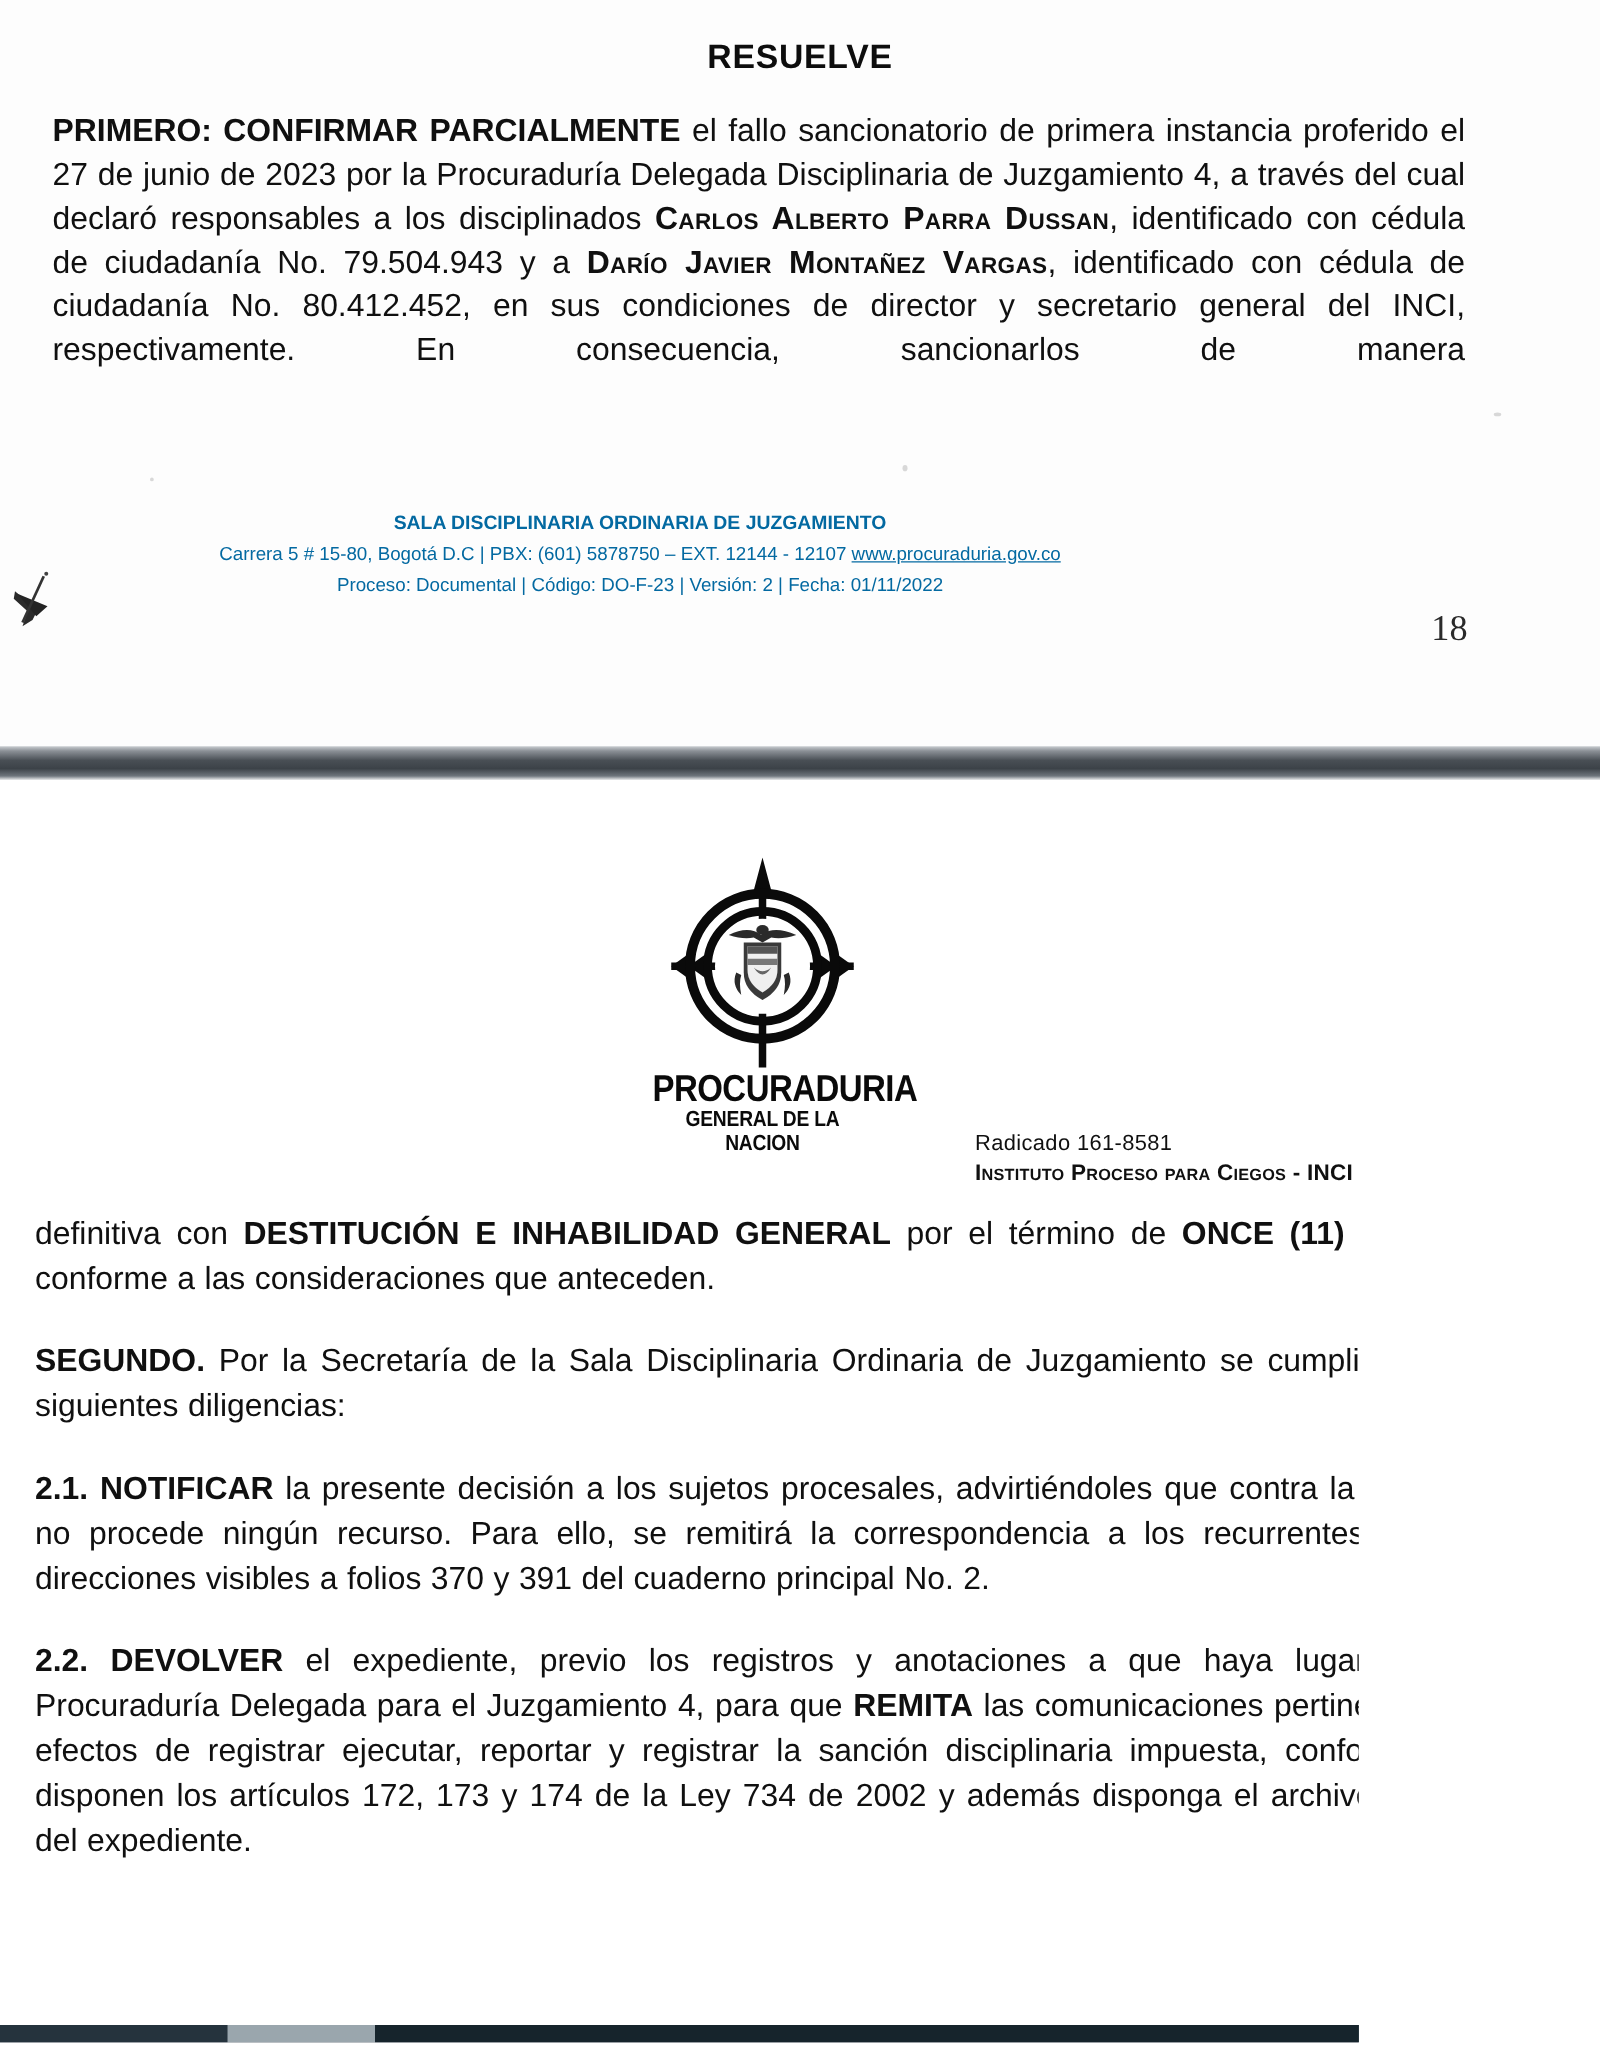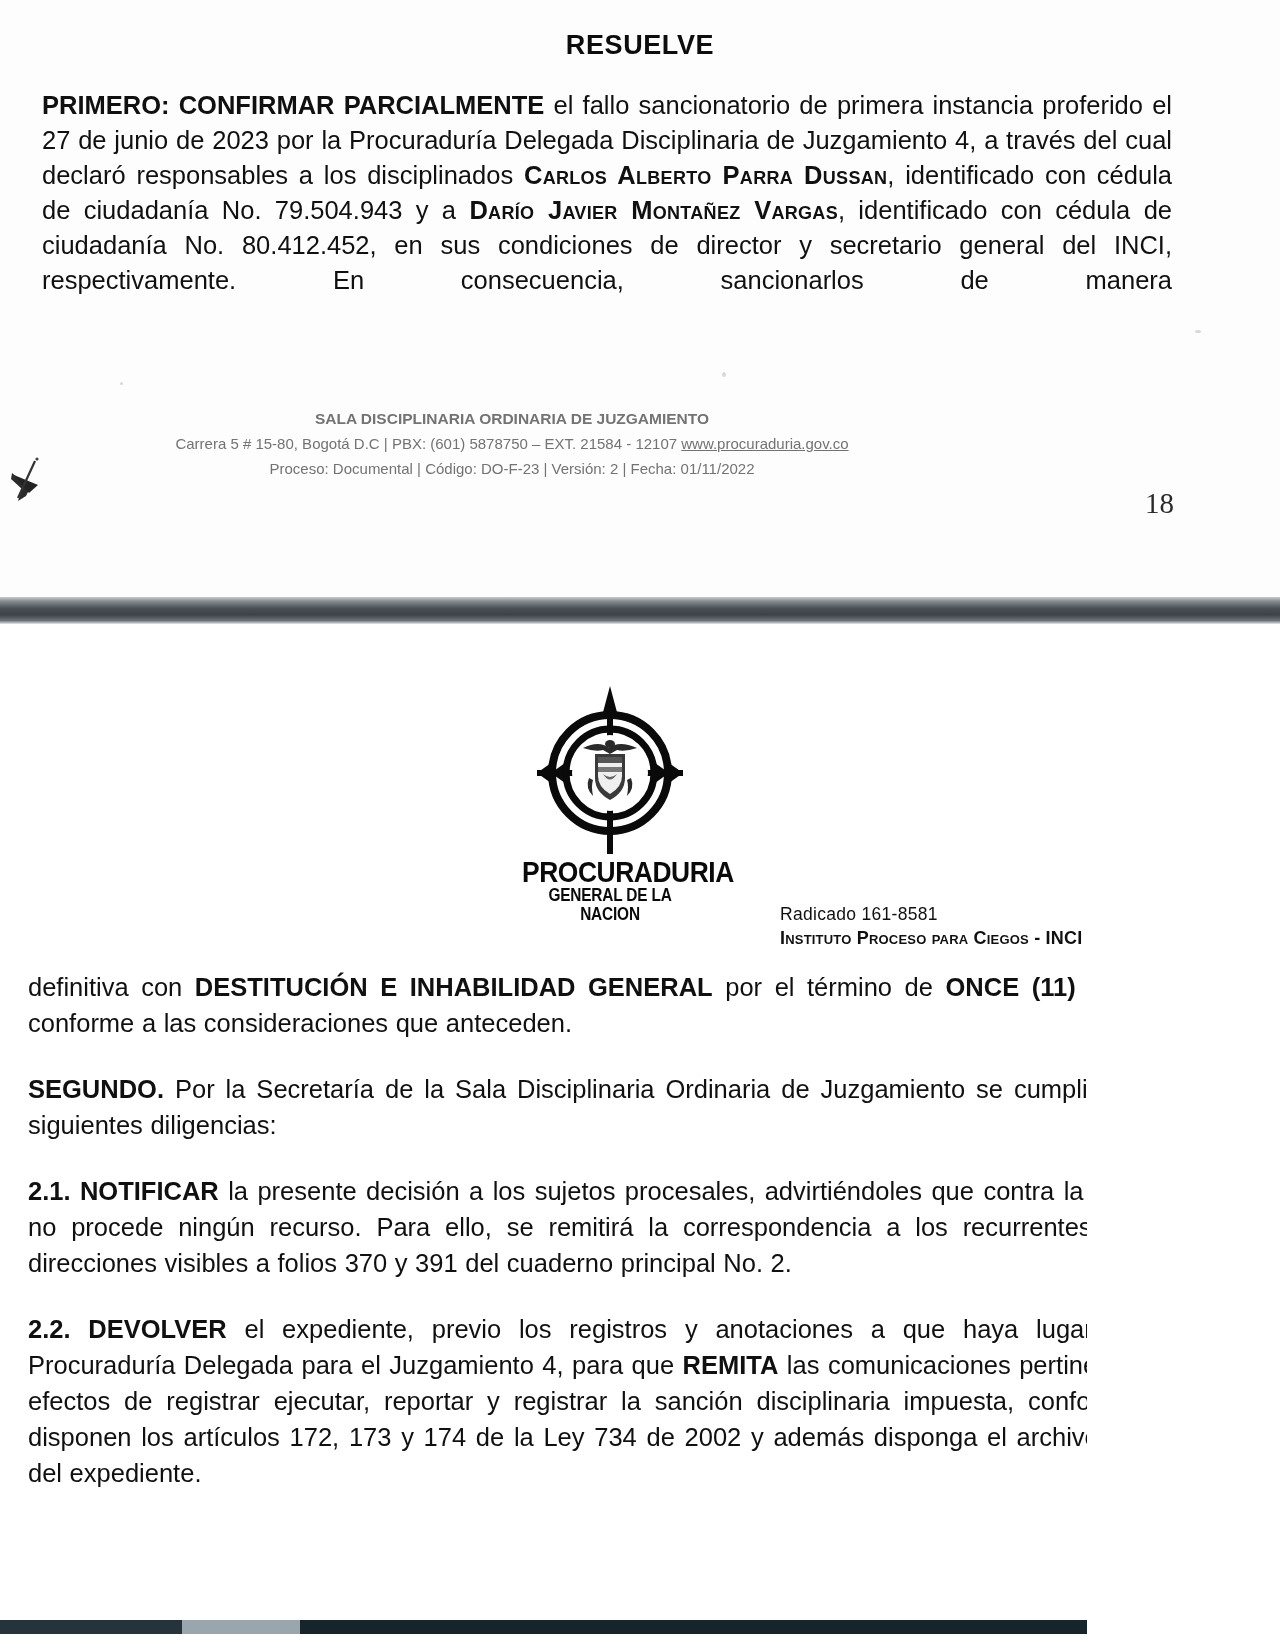--- a/index.html
+++ b/index.html
@@ -68,21 +68,21 @@
 
   
   .page-footer {
     position: absolute;
     left: 0;
     top: 406px;
     width: 1024px;
     text-align: center;
     font-size: 15.5px;
     line-height: 25px;
-    color: #737373;
+    color: #0369a1;
     font-weight: bold;
   }
   .page-footer .line2,
   .page-footer .line3 {
     font-weight: normal;
     font-size: 15px;
   }
   .footer-url {
     text-decoration: underline;
   }
@@ -260,21 +260,21 @@
       <path d="M27 6 L10 43" stroke="#222" stroke-width="2.2" fill="none"></path>
       <circle cx="29" cy="4" r="1.6" fill="#333"></circle>
     </svg>
   </div>
   <div class="speck" style="left:120px; top:382px; width:3px; height:3px;"></div>
   <div class="speck" style="left:722px; top:372px; width:4px; height:5px;"></div>
   <div class="speck" style="left:1195px; top:330px; width:6px; height:3px;"></div>
 
   <div class="page-footer">
     <div class="line1">SALA DISCIPLINARIA ORDINARIA DE JUZGAMIENTO</div>
-    <div class="line2"><span>Carrera 5 # 15-80, Bogotá D.C | PBX: (601) 5878750 – EXT. 21584 - 12107 </span><span class="footer-url">www.procuraduria.gov.co</span></div>
+    <div class="line2"><span>Carrera 5 # 15-80, Bogotá D.C | PBX: (601) 5878750 – EXT. 12144 - 12107 </span><span class="footer-url">www.procuraduria.gov.co</span></div>
     <div class="line3">Proceso: Documental | Código: DO-F-23 | Versión: 2 | Fecha: 01/11/2022</div>
   </div>
 
   <div class="page-number">18</div>
 </div>
 
 <div class="page-divider"></div>
 
 <div class="page-bottom">
 

